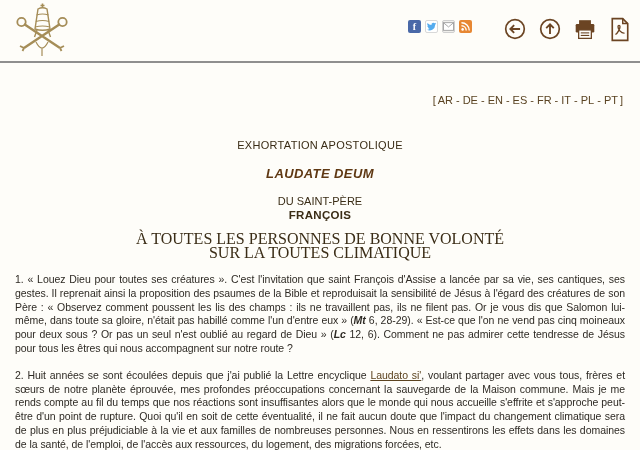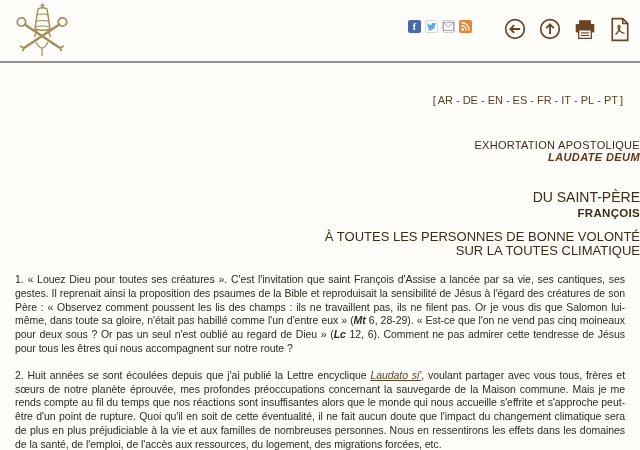--- a/index.html
+++ b/index.html
@@ -34,36 +34,36 @@
   .breadcrumb { position: absolute; left: 18px; top: 72px; font-size: 11px; }
   .breadcrumb a { color: #c4702c; text-decoration: none; margin-right: 7px; cursor: pointer; }
   .breadcrumb .sep { color: #c99a66; margin-right: 7px; font-size: 10px; }
 
   .langs { position: absolute; right: 15px; top: 94px; font-size: 11px; color: #5a4322; }
   .langs a { color: #5a4322; text-decoration: none; cursor: pointer; }
   .langs .dash { margin: 0 3px; color: #5a4322; }
   .langs .bracket { margin: 0 2px; }
 
   
-  .titleblock { position: absolute; top: 139px; left: 0; width: 640px; text-align: right; color: #3a2c16; }
+  .titleblock { position: absolute; top: 139px; left: 0; width: 640px; text-align: center; color: #3a2c16; }
   .kicker { font-size: 11px; letter-spacing: 0.3px; }
-  .main-title { font-size: 11px; font-weight: bold; font-style: italic; color: #5f3813; letter-spacing: 0.4px; }
-  .sub1 { margin-top: 26px; font-size: 14px; }
+  .main-title { margin-top: 15px; font-size: 13px; font-weight: bold; font-style: italic; color: #5f3813; letter-spacing: 0.4px; }
+  .sub1 { margin-top: 14px; font-size: 11px; }
   .sub2 { margin-top: 2px; font-size: 11.5px; font-weight: bold; letter-spacing: 0.3px; }
-  .dedication { margin-top: 11px; font-size: 13px; line-height: 13.5px; }
+  .dedication { margin-top: 11px; font-size: 16px; line-height: 13.5px; font-family: Liberation Serif, serif; }
 
   
   .bodytext {
     position: absolute; top: 273px; left: 15px; width: 610px;
     font-size: 10.5px; line-height: 13.8px; letter-spacing: -0.05px;
     text-align: justify; color: #2e2a24;
   }
   .bodytext p { margin: 0 0 13px 0; }
   .bodytext .italic { font-style: italic; font-weight: bold; }
-  .bodytext .link { font-style: italic; text-decoration: underline; color: #5c431f; cursor: pointer; }
+  .bodytext .link { text-decoration: underline; color: #5c431f; cursor: pointer; }
 </style>
 </head>
 <body>
 
 <div class="page">
 
   <div class="logo">
     <svg width="64" height="58" viewBox="0 0 64 58">
       <g stroke="#a58d58" fill="none" stroke-width="1.6">
 

